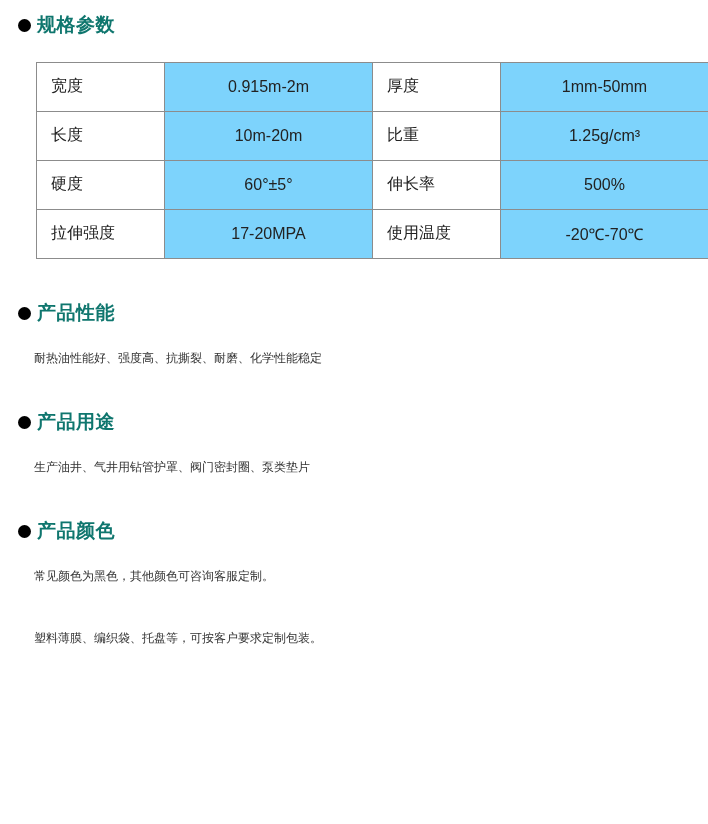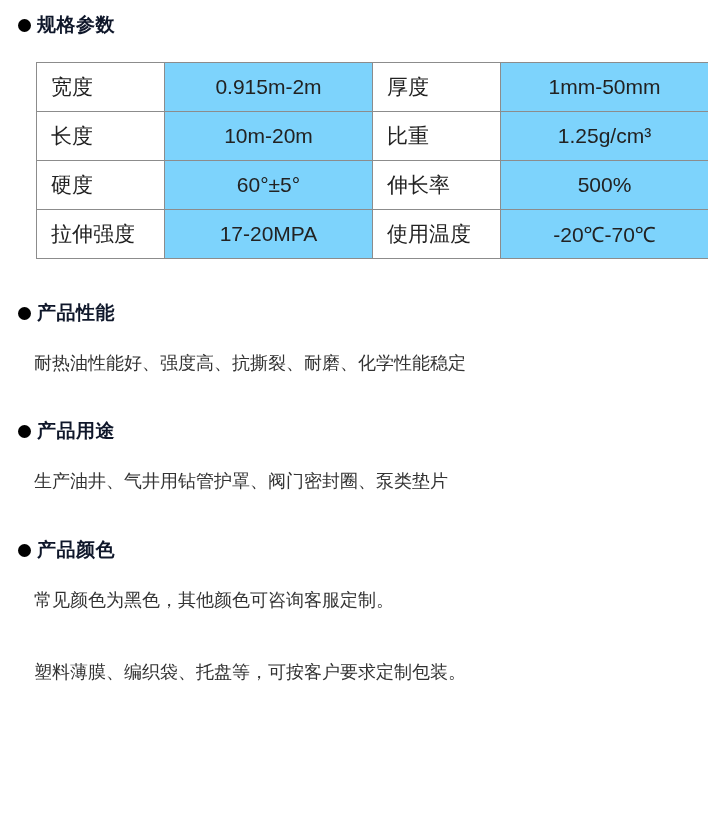--- a/index.html
+++ b/index.html
@@ -21,21 +21,21 @@
     box-sizing: border-box;
     padding: 14px 18px 0 18px;
   }
   .section-heading {
     display: flex;
     align-items: center;
     gap: 6px;
     margin: 0;
     font-size: 19px;
     font-weight: bold;
-    color: #0f172a;
+    color: #0f766e;
     line-height: 1.2;
   }
   .bullet-dot {
     display: inline-block;
     width: 13px;
     height: 13px;
     border-radius: 50%;
     background: #000000;
     flex: 0 0 auto;
   }
@@ -47,38 +47,38 @@
     padding-left: 18px;
   }
   table.spec-table {
     border-collapse: collapse;
     width: 672px;
     table-layout: fixed;
   }
   table.spec-table td {
     border: 1px solid #8c8c8c;
     height: 49px;
-    font-size: 21px;
+    font-size: 16px;
     padding: 0 14px;
     box-sizing: border-box;
   }
   td.label-cell {
     background: #ffffff;
     width: 128px;
     text-align: left;
   }
   td.value-cell {
     background: #7dd3fc;
     width: 208px;
     text-align: center;
   }
   .body-text {
     margin: 0;
     padding-left: 16px;
-    font-size: 18px;
+    font-size: 12px;
     color: #333333;
     line-height: 1.6;
   }
   .block {
     margin-top: 43px;
   }
   .block .body-text {
     margin-top: 24px;
   }
 </style>

